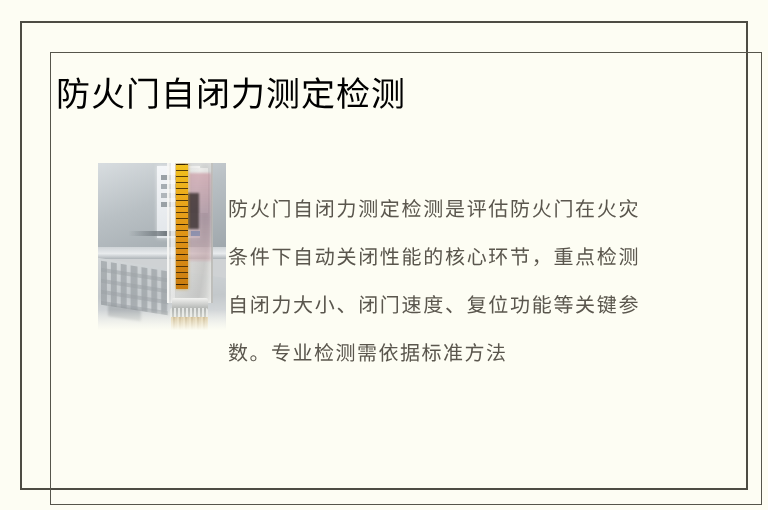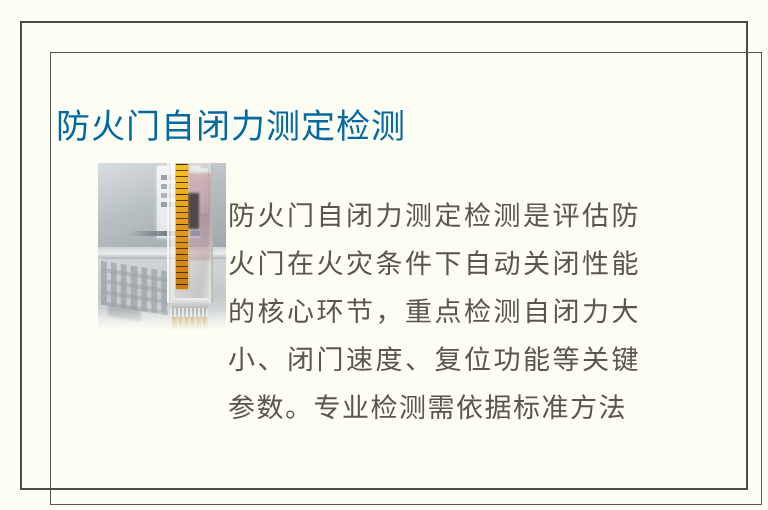--- a/index.html
+++ b/index.html
@@ -35,25 +35,25 @@
     height: 453px;
     border: 1px solid #56554b;
     box-sizing: border-box;
     background: transparent;
   }
 
   
   #article-title {
     position: absolute;
     left: 56px;
-    top: 80px;
+    top: 48px;
     font-size: 34px;
     line-height: 46px;
     letter-spacing: 1px;
-    color: #0369a1;
+    color: #000000;
     font-weight: 400;
     font-family: "DejaVu Sans", "Liberation Sans", sans-serif;
     white-space: nowrap;
   }
 
   
   #article-photo {
     position: absolute;
     left: 58px;
     top: 147px;
@@ -245,21 +245,21 @@
     border-radius: 0 0 2px 2px;
   }
 
   
   #article-body {
     position: absolute;
     left: 228px;
     top: 165px;
     width: 412px;
     font-family: "DejaVu Serif", "Liberation Serif", serif;
-    font-size: 27px;
+    font-size: 20px;
     line-height: 48px;
     letter-spacing: 1.5px;
     color: #5a564d;
     text-align: justify;
     text-justify: inter-character;
   }
 </style>
 </head>
 <body>
 

